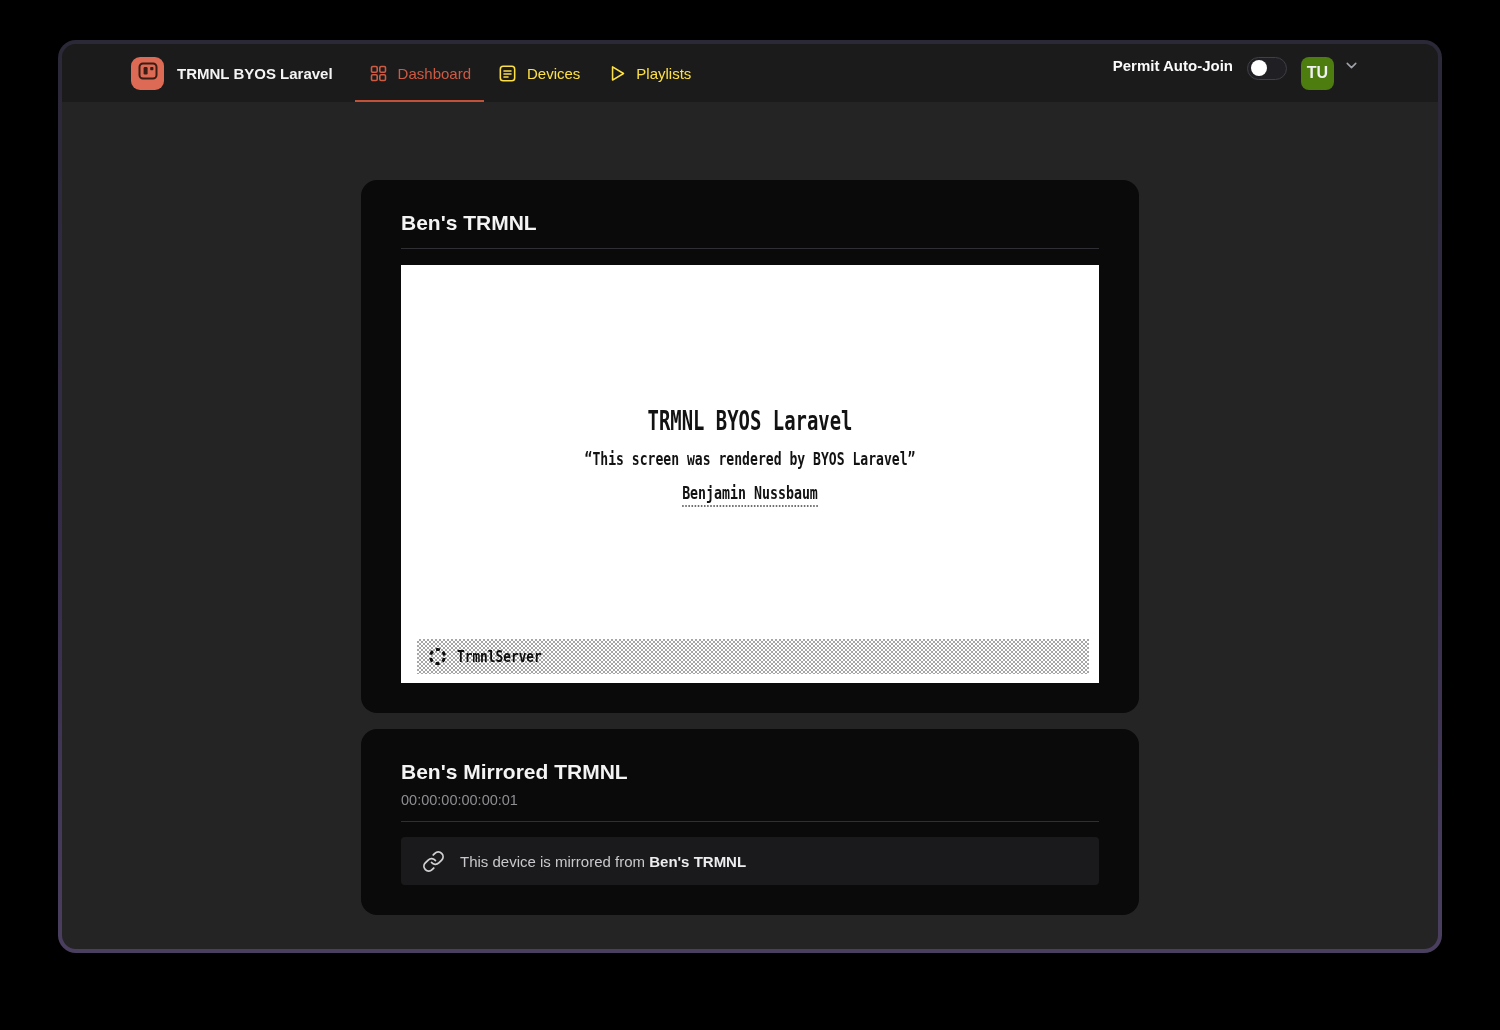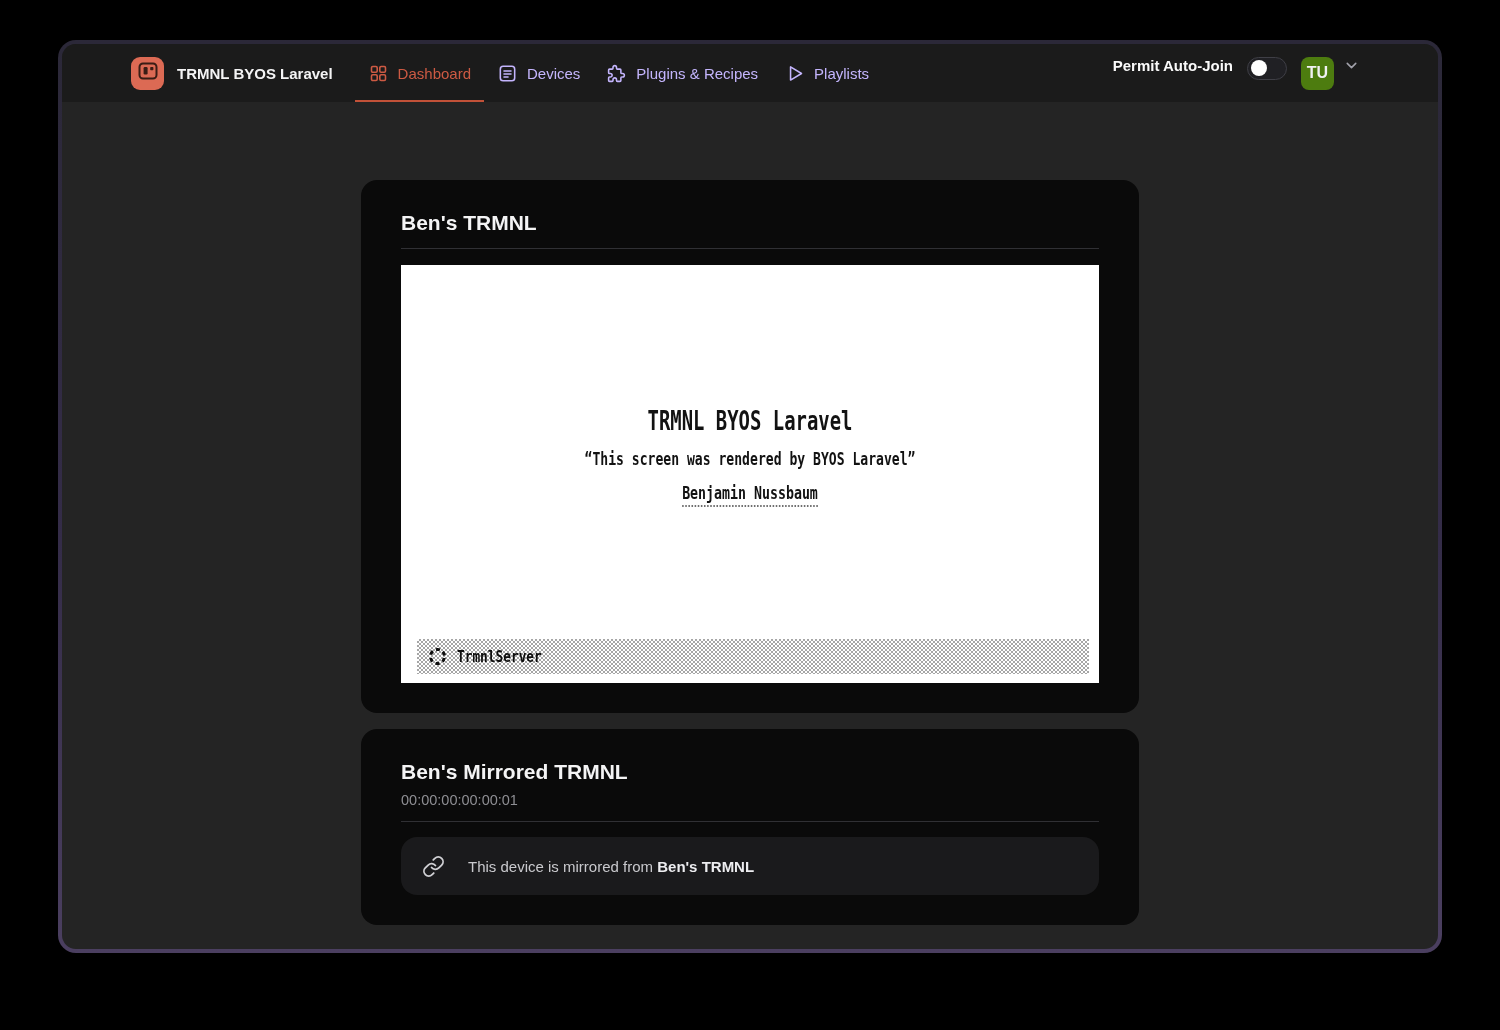--- a/index.html
+++ b/index.html
@@ -25,21 +25,21 @@
   .logo-badge{
     width:33px; height:33px; border-radius:9px; flex:0 0 33px;
     background:var(--brand-badge,#dc6a54);
     display:flex; align-items:center; justify-content:center;
   }
   .app-title{ margin-left:13px; font-size:15px; font-weight:700; color:#f4f4f5; white-space:nowrap; }
 
   .nav{ display:flex; align-items:stretch; height:100%; margin-left:22px; }
   .nav-item{
     display:flex; align-items:center; gap:9px; padding:0 13px; position:relative;
-    color:#c4b5fd; font-size:15px; font-weight:500; cursor:pointer; white-space:nowrap;
+    color:#fde047; font-size:15px; font-weight:500; cursor:pointer; white-space:nowrap;
   }
   .nav-item svg{ display:block; }
   .nav-item.active{ color:var(--accent,#cd5a43); }
   .nav-item.active .active-underline{
     position:absolute; left:0; right:0; bottom:0; height:2px;
     background:var(--nav-underline,#c25138);
   }
 
   .nav-right{ margin-left:auto; display:flex; align-items:flex-start; }
   .toggle-label{ color:#fafafa; font-size:15px; font-weight:700; white-space:nowrap; }
@@ -96,22 +96,22 @@
     background-size:4px 4px;
     display:flex; align-items:center; padding:0 10px;
   }
   .eink-bar-label{
     font-size:16px; font-weight:700; color:#0d0d0d; margin-left:9px;
     transform:scaleX(.80); transform-origin:left center;
   }
 
   
   .mirror-box{
-    margin-top:15px; height:58px; border-radius:16px; background:#1a1a1c;
-    display:flex; align-items:center; padding:0 21px; gap:23px;
+    margin-top:15px; height:48px; border-radius:4px; background:#1a1a1c;
+    display:flex; align-items:center; padding:0 21px; gap:15px;
   }
   .mirror-text{ font-size:15px; color:#c9c9cd; }
   .mirror-text .src{ color:#ededf0; font-weight:700; }
 </style>
 </head>
 <body>
 
 <div class="window-frame">
   <div class="window">
 
@@ -143,28 +143,20 @@
         <div class="nav-item">
           <span>
             <svg width="21" height="21" viewBox="0 0 24 24" fill="none" stroke="currentColor" stroke-width="1.8" stroke-linecap="round">
               <rect x="3.8" y="3.8" width="16.4" height="16.4" rx="3.2"></rect>
               <path d="M8 9.2h8"></path>
                 <path d="M8 12.6h8"></path>
                 <path d="M8 16h4.6"></path>
             </svg>
           </span>
           <span>Devices</span>
-        </div>
-        <div class="nav-item">
-          <span>
-            <svg width="21" height="21" viewBox="0 0 24 24" fill="none" stroke="currentColor" stroke-width="1.8" stroke-linecap="round" stroke-linejoin="round">
-              <path d="M4 7h3a1 1 0 0 0 1 -1v-1a2 2 0 0 1 4 0v1a1 1 0 0 0 1 1h3a1 1 0 0 1 1 1v3a1 1 0 0 0 1 1h1a2 2 0 0 1 0 4h-1a1 1 0 0 0 -1 1v3a1 1 0 0 1 -1 1h-3a1 1 0 0 1 -1 -1v-1a2 2 0 0 0 -4 0v1a1 1 0 0 1 -1 1h-3a1 1 0 0 1 -1 -1v-3a1 1 0 0 1 1 -1h1a2 2 0 0 0 0 -4h-1a1 1 0 0 1 -1 -1v-3a1 1 0 0 1 1 -1"></path>
-            </svg>
-          </span>
-          <span>Plugins &amp; Recipes</span>
         </div>
         <div class="nav-item">
           <span>
             <svg width="21" height="21" viewBox="0 0 24 24" fill="none" stroke="currentColor" stroke-width="1.8" stroke-linecap="round" stroke-linejoin="round">
               <path d="M7.5 4.5v15l12.5 -7.5z"></path>
             </svg>
           </span>
           <span>Playlists</span>
         </div>
       </div>

